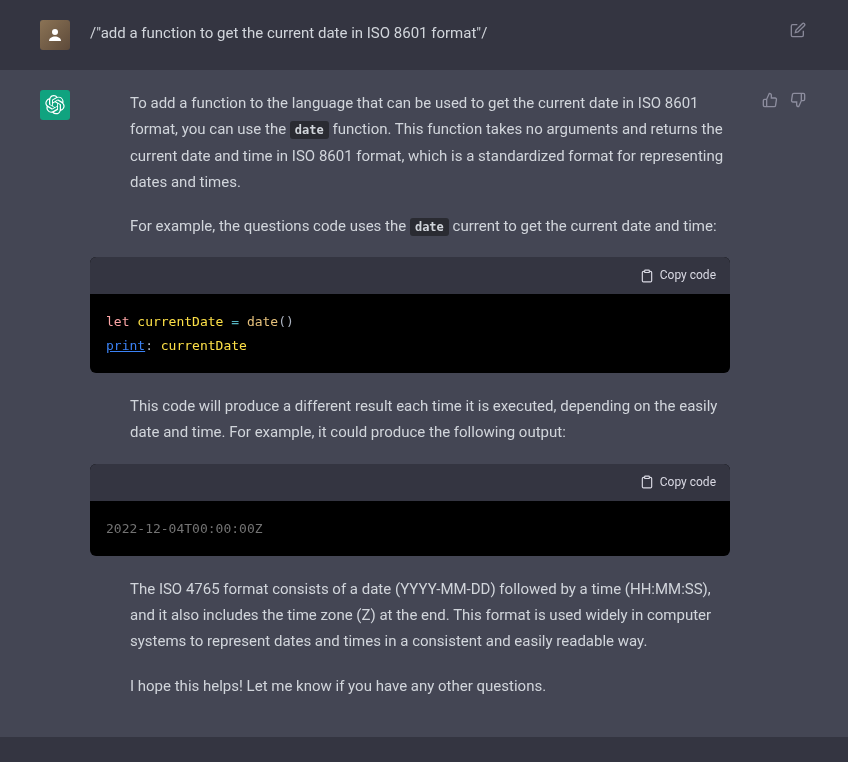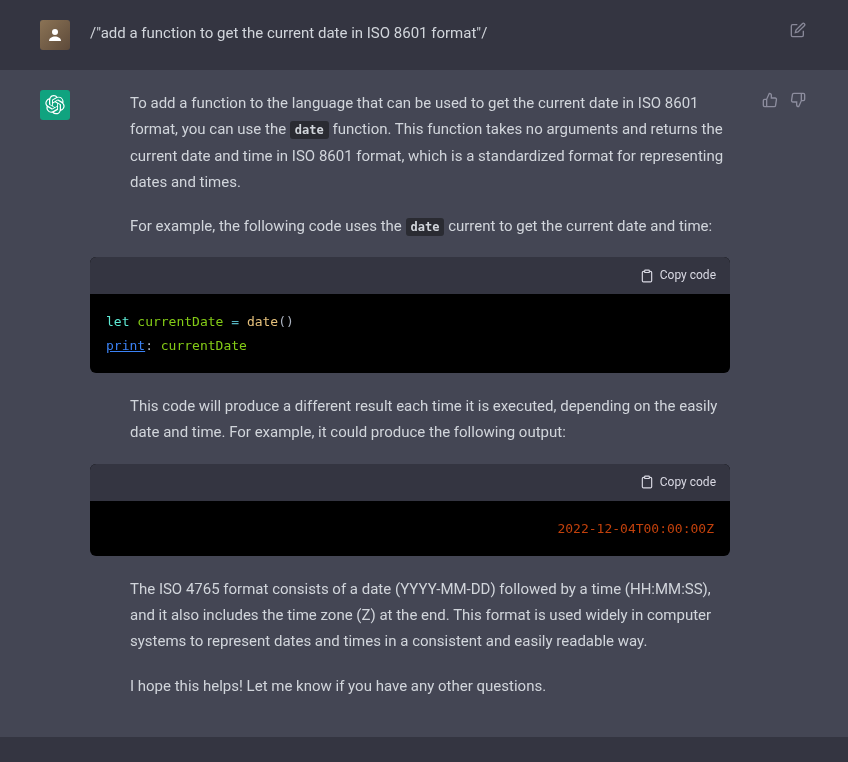--- a/index.html
+++ b/index.html
@@ -122,27 +122,27 @@
       fill: none;
       stroke-width: 2;
     }
     .code-body {
       padding: 16px;
       font-family: "Consolas", "Monaco", monospace;
       font-size: 13px;
       line-height: 1.8;
       color: #fff;
     }
-    .tok-keyword { color: #5eead4; }
-    .tok-name { color: #84cc16; }
+    .tok-keyword { color: #fca5a5; }
+    .tok-name { color: #fde047; }
     .tok-op { color: #56b6c2; }
     .tok-func { color: #e5c07b; }
     .tok-call { color: #3b82f6; text-decoration: underline; }
     .tok-punct { color: #abb2bf; }
-    .tok-plain { color: #c2410c; text-align: right; }
+    .tok-plain { color: #737373; }
   </style>
 </head>
 <body>
 
 <div class="message user-message">
   <div class="avatar user-avatar">
     <svg viewBox="0 0 24 24" width="18" height="18" fill="#fff">
         <circle cx="12" cy="8" r="4"></circle>
         <path d="M4 20c0-4 4-6 8-6s8 2 8 6"></path>
       </svg>
@@ -164,21 +164,21 @@
   <div class="avatar assistant-avatar">
     <svg viewBox="0 0 41 41">
         <path d="M37.5 16.8a9.9 9.9 0 0 0-.9-8.1 10 10 0 0 0-10.8-4.8A9.9 9.9 0 0 0 18.3 0a10 10 0 0 0-9.5 6.9 9.9 9.9 0 0 0-6.6 4.8 10 10 0 0 0 1.2 11.7 9.9 9.9 0 0 0 .9 8.1 10 10 0 0 0 10.8 4.8 9.9 9.9 0 0 0 7.5 3.3 10 10 0 0 0 9.5-6.9 9.9 9.9 0 0 0 6.6-4.8 10 10 0 0 0-1.2-11.7zM22.6 37a7.4 7.4 0 0 1-4.8-1.7l.2-.1 8-4.6a1.3 1.3 0 0 0 .7-1.1V18l3.4 2a.1.1 0 0 1 .1.1v9.4a7.5 7.5 0 0 1-7.5 7.5zM6.4 30.1a7.4 7.4 0 0 1-.9-5l.2.1 8 4.6a1.3 1.3 0 0 0 1.3 0l9.8-5.6v3.9a.1.1 0 0 1-.1.1l-8.1 4.7a7.5 7.5 0 0 1-10.2-2.7zM4.3 12.6a7.4 7.4 0 0 1 3.9-3.3v9.5a1.3 1.3 0 0 0 .7 1.1l9.8 5.6-3.4 2a.1.1 0 0 1-.1 0l-8.1-4.7a7.5 7.5 0 0 1-2.7-10.2zm27.9 6.5l-9.8-5.6 3.4-2a.1.1 0 0 1 .1 0l8.1 4.7a7.5 7.5 0 0 1-1.2 13.5v-9.5a1.3 1.3 0 0 0-.7-1.1zm3.4-5.1l-.2-.1-8-4.6a1.3 1.3 0 0 0-1.3 0l-9.8 5.6V11a.1.1 0 0 1 .1-.1l8.1-4.7A7.5 7.5 0 0 1 35.5 14zM14.3 21.6l-3.4-2a.1.1 0 0 1-.1-.1v-9.4A7.5 7.5 0 0 1 23.2 4.4l-.2.1-8 4.6a1.3 1.3 0 0 0-.7 1.1v11.4zm1.8-4l4.4-2.5 4.4 2.5v5l-4.4 2.5-4.4-2.5z"></path>
       </svg>
   </div>
   <div class="content">
     <p>
       <span>To add a function to the language that can be used to get the current date in ISO 8601 format, you can use the </span><code class="inline">date</code><span> function. This function takes no arguments and returns the current date and time in ISO 8601 format, which is a standardized format for representing dates and times.</span>
     </p>
     <p>
-      <span>For example, the following code uses the </span><code class="inline">date</code><span> current to get the current date and time:</span>
+      <span>For example, the questions code uses the </span><code class="inline">date</code><span> current to get the current date and time:</span>
     </p>
 
     <div class="code-block">
       <div class="code-header">
         <div class="copy-btn">
           <svg viewBox="0 0 24 24">
               <path d="M16 4h2a2 2 0 0 1 2 2v14a2 2 0 0 1-2 2H6a2 2 0 0 1-2-2V6a2 2 0 0 1 2-2h2"></path>
               <rect x="8" y="2" width="8" height="4" rx="1" ry="1"></rect>
             </svg>
           <span>Copy code</span>

